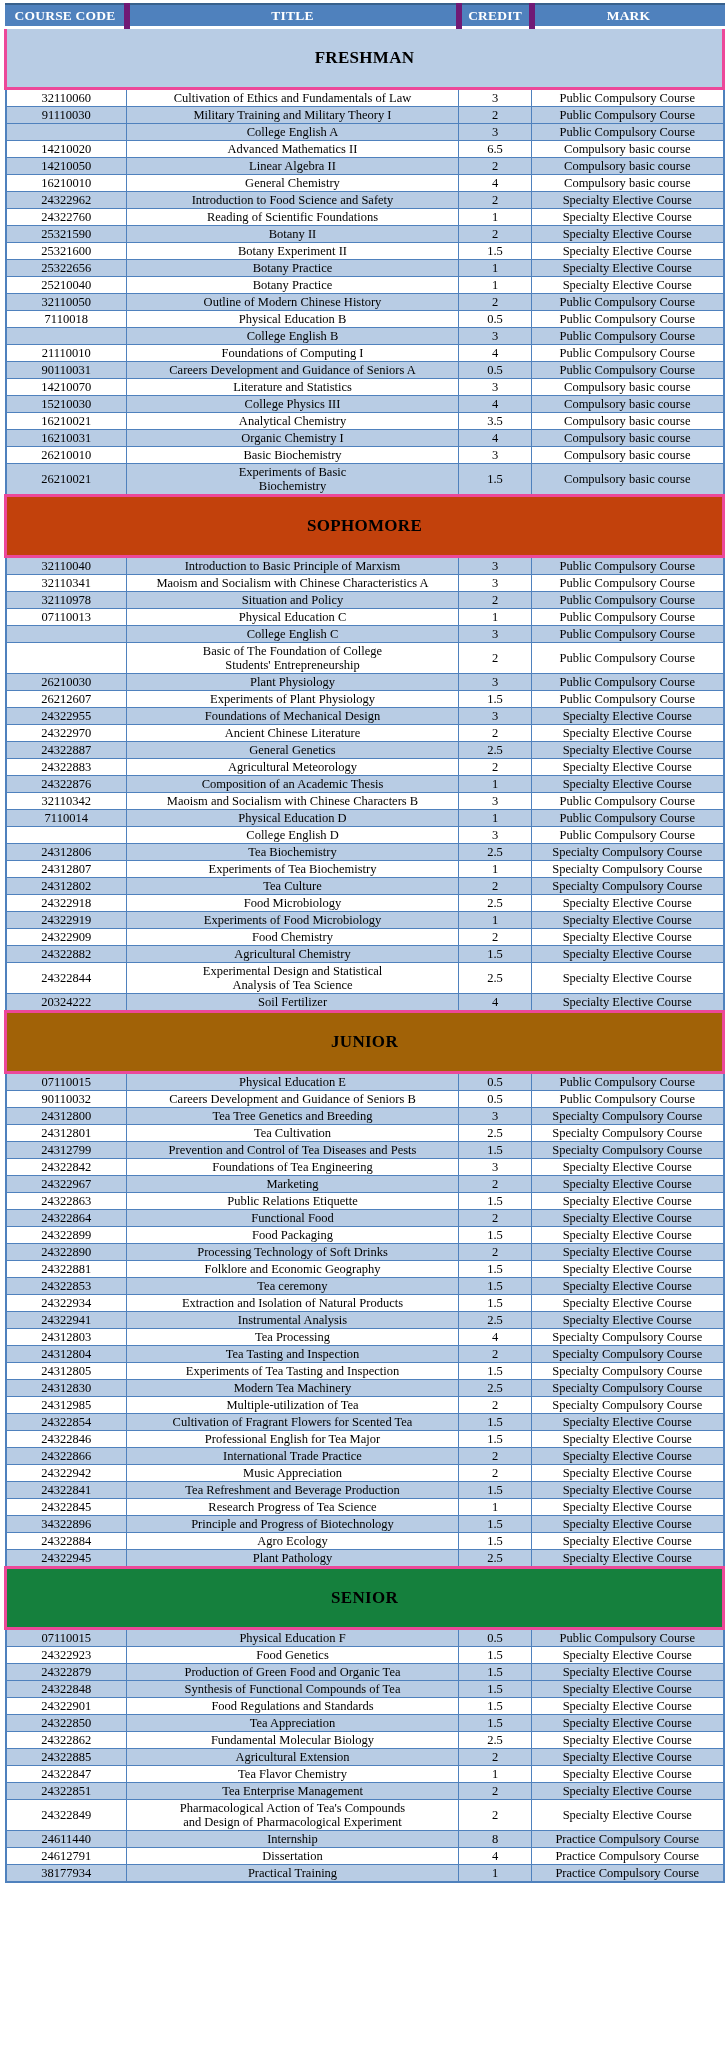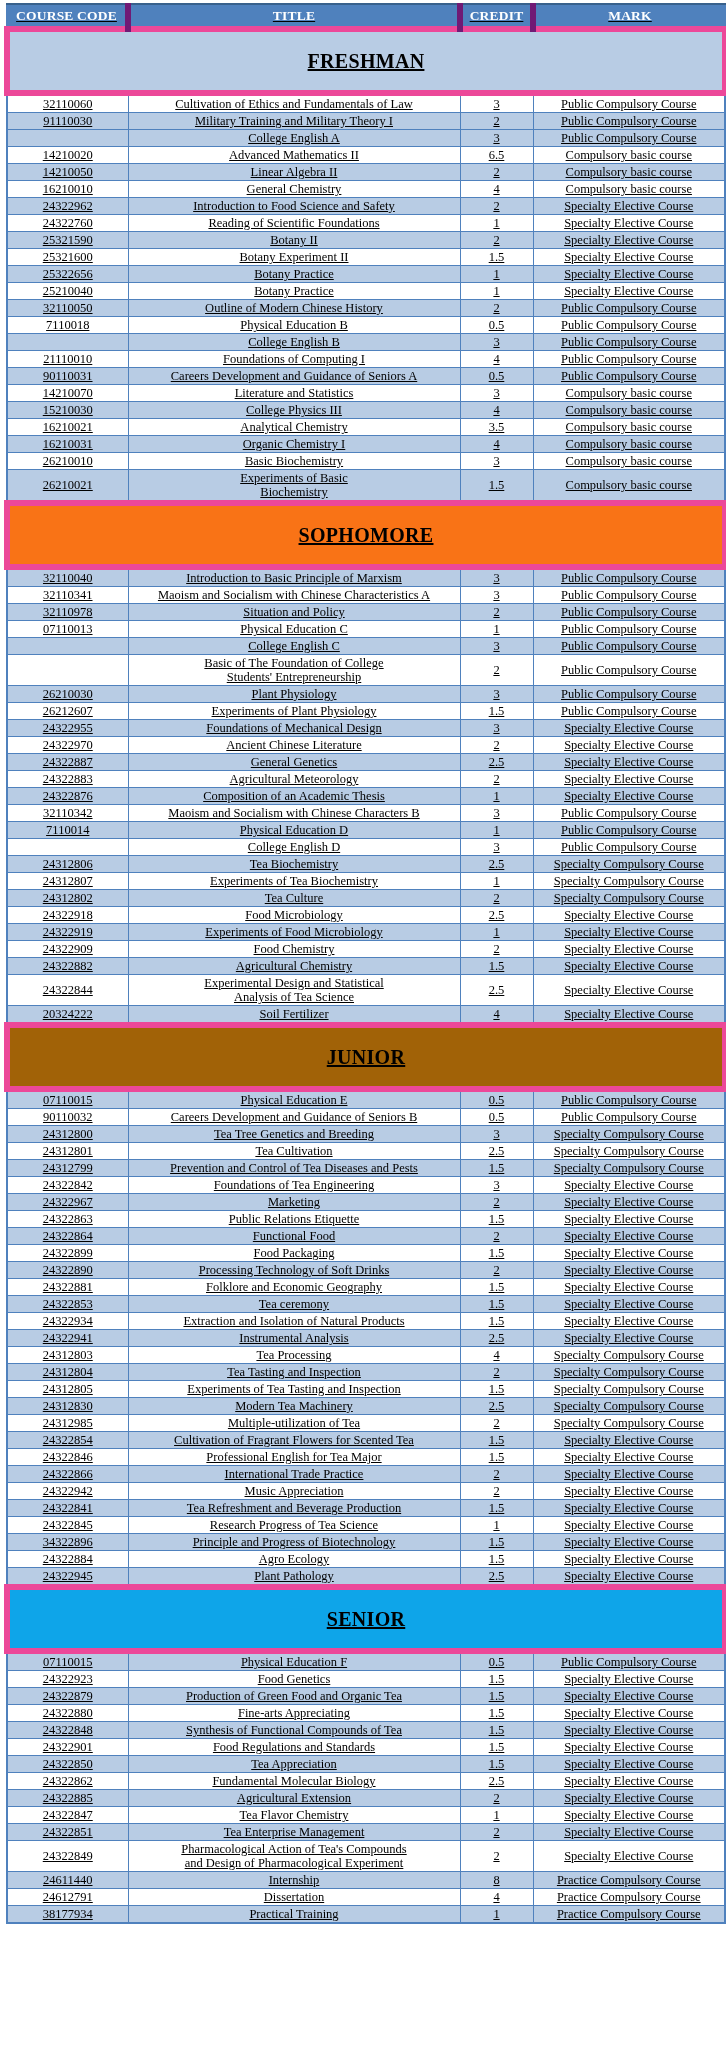--- a/index.html
+++ b/index.html
@@ -8,21 +8,20 @@
     background: #ffffff;
   }
   body {
     width: 726px;
     height: 2045px;
     font-family: "Liberation Serif", serif;
     color: #000000;
   }
   .page {
     padding: 3px 4px 12px 4px;
-    text-decoration: underline;
   }
   table.course-table {
     border-collapse: collapse;
     table-layout: fixed;
     width: 718px;
     border: 2px solid #4f81bd;
     border-top: 2px solid #38618c;
   }
   col.c-code   { width: 121px; }
   col.c-title  { width: 332px; }
@@ -52,24 +51,24 @@
     padding: 1px 2px;
     line-height: 14px;
     height: 14px;
     overflow: hidden;
   }
   tr.shade td { background: #b8cce4; }
   td.title { white-space: pre-line; }
 
   tr.band td {
     height: 56px;
-    font-size: 20px;
+    font-size: 17px;
     font-weight: bold;
     letter-spacing: 0.3px;
-    border: 6px solid #ec4899;
+    border: 3px solid #ec4899;
   }
 </style>
 </head>
 <body>
 
 <div class="page">
   <table class="course-table">
     <colgroup>
       <col class="c-code">
       <col class="c-title">
@@ -221,21 +220,21 @@
           <td class="mark">Compulsory basic course</td>
         </tr>
         <tr class="shade">
           <td class="code">26210021</td>
           <td class="title">Experiments of Basic
 Biochemistry</td>
           <td class="credit">1.5</td>
           <td class="mark">Compulsory basic course</td>
         </tr>
         <tr class="band">
-          <td colspan="4" style="background: #f97316;">SOPHOMORE</td>
+          <td colspan="4" style="background: #c2410c;">SOPHOMORE</td>
         </tr>
         <tr class="shade">
           <td class="code">32110040</td>
           <td class="title">Introduction to Basic Principle of Marxism</td>
           <td class="credit">3</td>
           <td class="mark">Public Compulsory Course</td>
         </tr>
         <tr>
           <td class="code">32110341</td>
           <td class="title">Maoism and Socialism with Chinese Characteristics A</td>
@@ -553,43 +552,37 @@
           <td class="credit">1.5</td>
           <td class="mark">Specialty Elective Course</td>
         </tr>
         <tr class="shade">
           <td class="code">24322945</td>
           <td class="title">Plant Pathology</td>
           <td class="credit">2.5</td>
           <td class="mark">Specialty Elective Course</td>
         </tr>
         <tr class="band">
-          <td colspan="4" style="background: #0ea5e9;">SENIOR</td>
+          <td colspan="4" style="background: #15803d;">SENIOR</td>
         </tr>
         <tr class="shade">
           <td class="code">07110015</td>
           <td class="title">Physical Education F</td>
           <td class="credit">0.5</td>
           <td class="mark">Public Compulsory Course</td>
         </tr>
         <tr>
           <td class="code">24322923</td>
           <td class="title">Food Genetics</td>
           <td class="credit">1.5</td>
           <td class="mark">Specialty Elective Course</td>
         </tr>
         <tr class="shade">
           <td class="code">24322879</td>
           <td class="title">Production of Green Food and Organic Tea</td>
-          <td class="credit">1.5</td>
-          <td class="mark">Specialty Elective Course</td>
-        </tr>
-        <tr>
-          <td class="code">24322880</td>
-          <td class="title">Fine-arts Appreciating</td>
           <td class="credit">1.5</td>
           <td class="mark">Specialty Elective Course</td>
         </tr>
         <tr class="shade">
           <td class="code">24322848</td>
           <td class="title">Synthesis of Functional Compounds of Tea</td>
           <td class="credit">1.5</td>
           <td class="mark">Specialty Elective Course</td>
         </tr>
         <tr>

